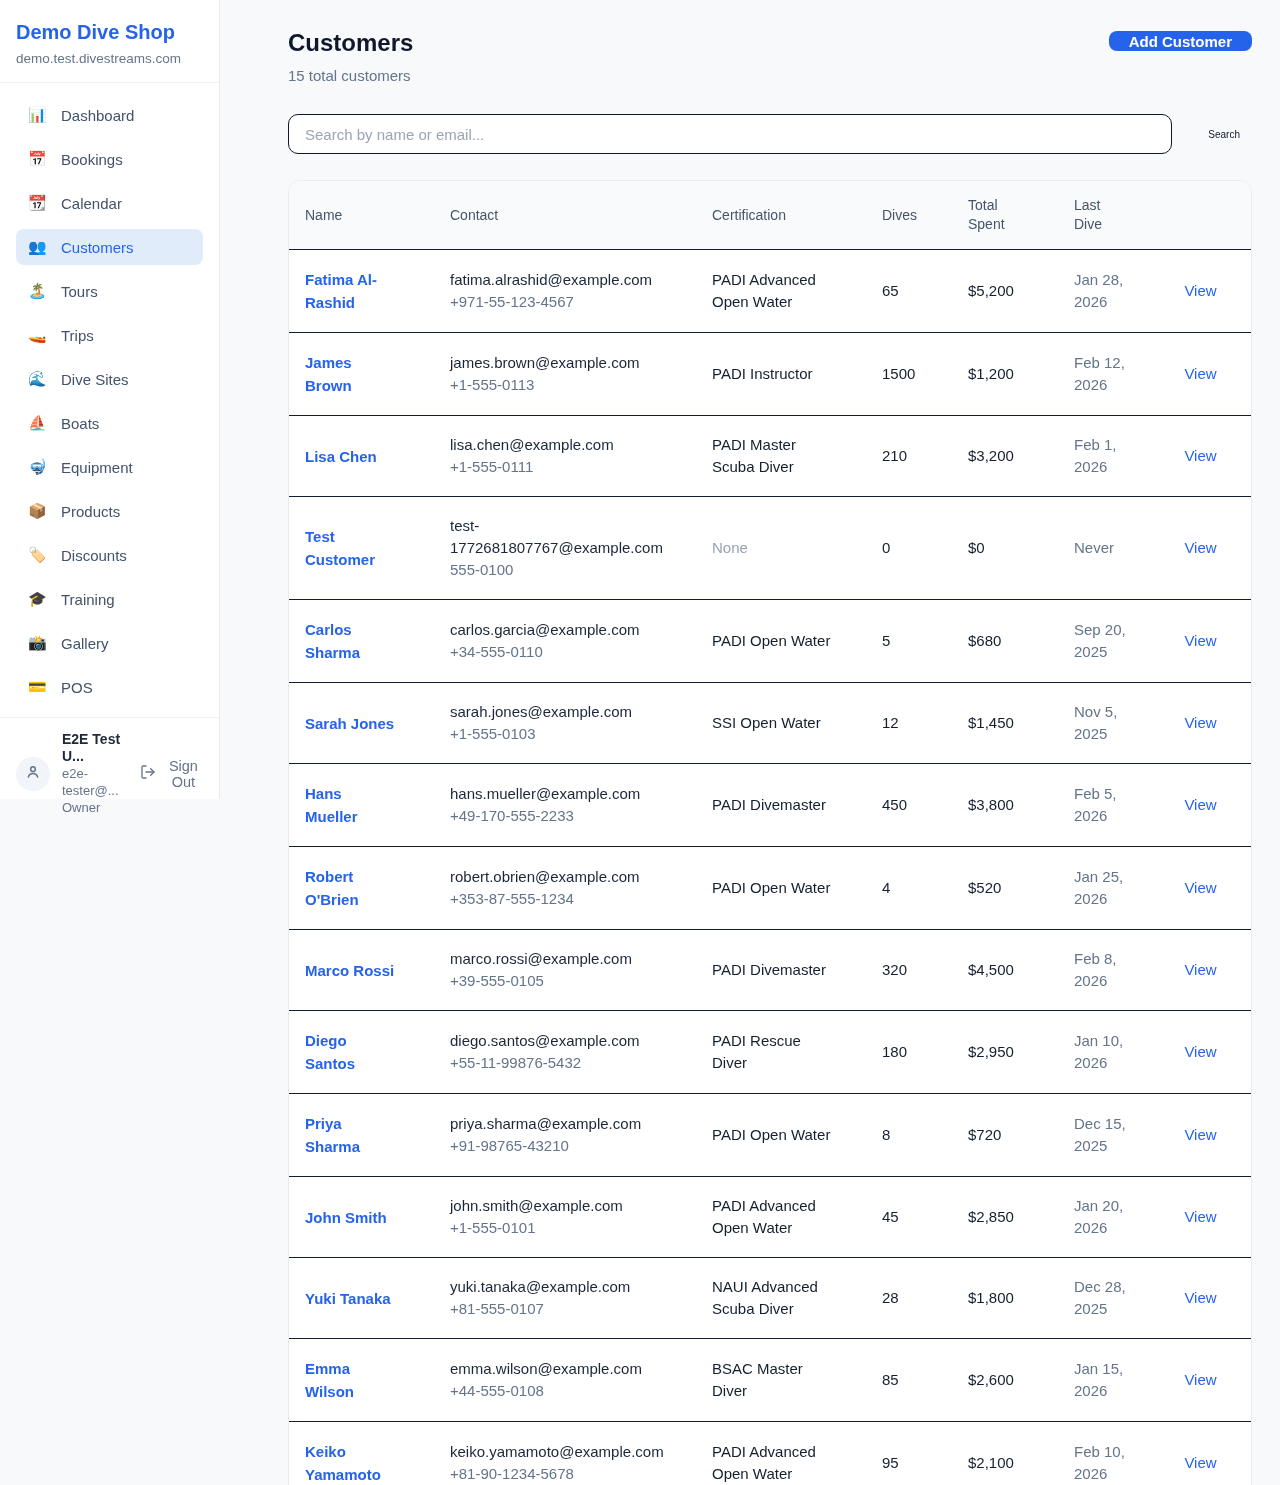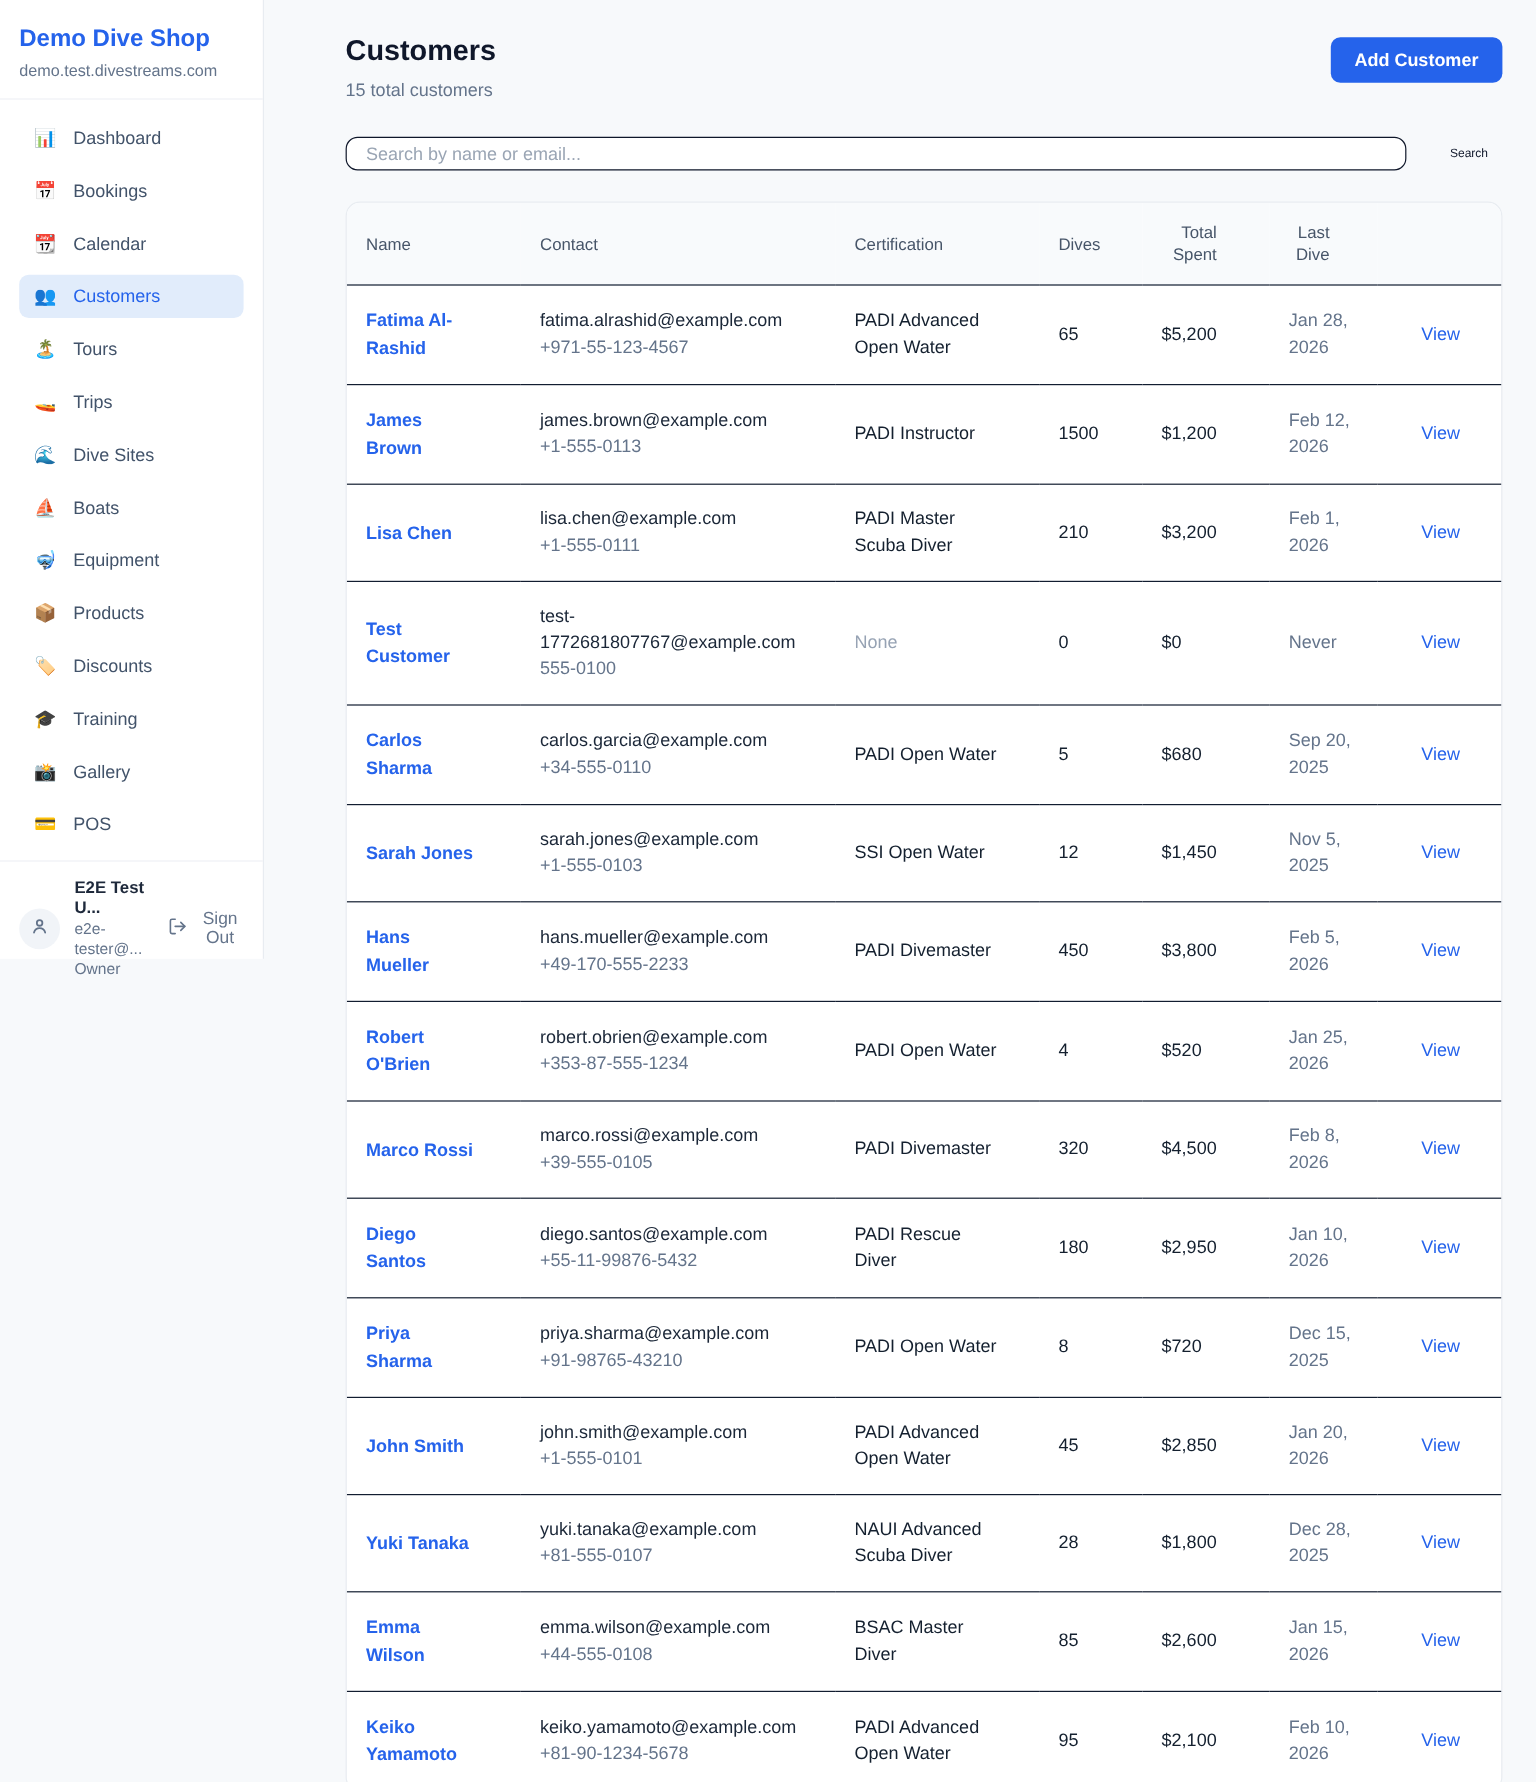--- a/index.html
+++ b/index.html
@@ -44,26 +44,26 @@
     font-family:"Liberation Sans", sans-serif; padding:0;
   }
 
   
   .main { position:absolute; left:256px; top:0; width:1024px; padding:28px 28px 0 32px; }
   .page-header { display:flex; justify-content:space-between; align-items:flex-start; }
   .page-title { font-size:24px; font-weight:700; color:#0f172a; line-height:30px; }
   .page-subtitle { font-size:15px; color:#64748b; margin-top:9px; }
   .add-btn {
     background:#2563eb; color:#ffffff; border:none; border-radius:8px;
-    height:38px; padding:0 20px; font-size:15px; font-weight:600; cursor:pointer;
+    height:20px; padding:0 20px; font-size:15px; font-weight:600; cursor:pointer;
     font-family:"Liberation Sans", sans-serif; margin-top:3px;
   }
   .search-row { display:flex; align-items:center; margin-top:30px; }
   .search-input {
-    flex:1 1 auto; height:28px; background:#fff; border:1px solid #0f172a;
+    flex:1 1 auto; height:40px; background:#fff; border:1px solid #0f172a;
     border-radius:10px; padding:0 16px; font-size:15px; color:#0f172a; outline:none;
     font-family:"Liberation Sans", sans-serif;
   }
   .search-input::placeholder { color:#9aa5b4; }
   .search-btn {
     background:none; border:none; color:#0f172a; font-size:10px; cursor:pointer;
     margin-left:24px; padding:4px 12px; font-family:"Liberation Sans", sans-serif;
   }
 
   
@@ -76,21 +76,21 @@
   col.c-contact { width:262px; }
   col.c-cert  { width:170px; }
   col.c-dives { width:86px; }
   col.c-spent { width:106px; }
   col.c-last  { width:90px; }
   col.c-view  { width:105px; }
   thead th {
     background:#f8fafc; text-align:left; font-size:14px; font-weight:500; color:#475569;
     padding:15px 16px; border-bottom:1px solid #121d30; line-height:19px; vertical-align:middle;
   }
-  thead th .th-narrow { display:inline-block;text-align:right; }
+  thead th .th-narrow { display:inline-block; }
   thead th .w45 { max-width:46px; }
   thead th .w34 { max-width:34px; }
   tbody td {
     padding:18px 16px; font-size:15px; border-bottom:1px solid #121d30;
     vertical-align:middle; line-height:22px;
   }
   tbody tr:last-child td { border-bottom:none; }
   .name-link {
     color:#2563eb; font-weight:700; text-decoration:none; display:inline-block;
     max-width:93px; line-height:23px; cursor:pointer;

